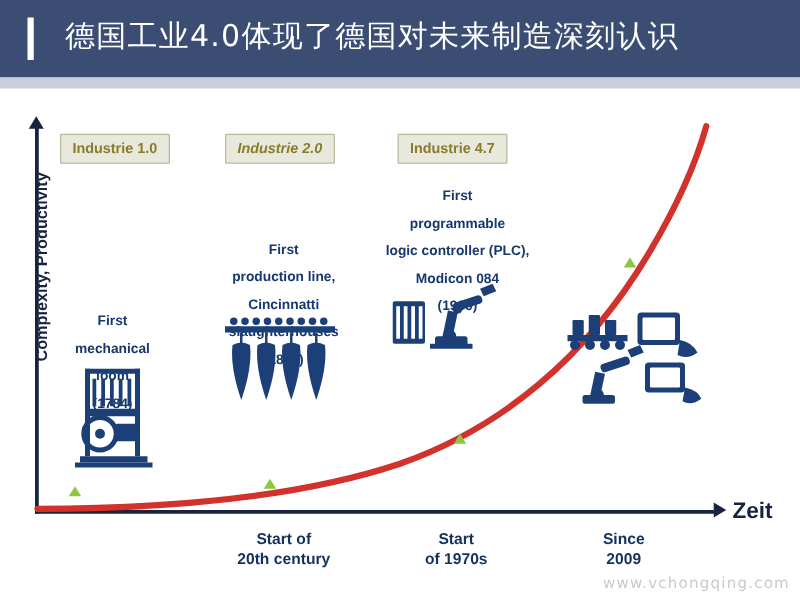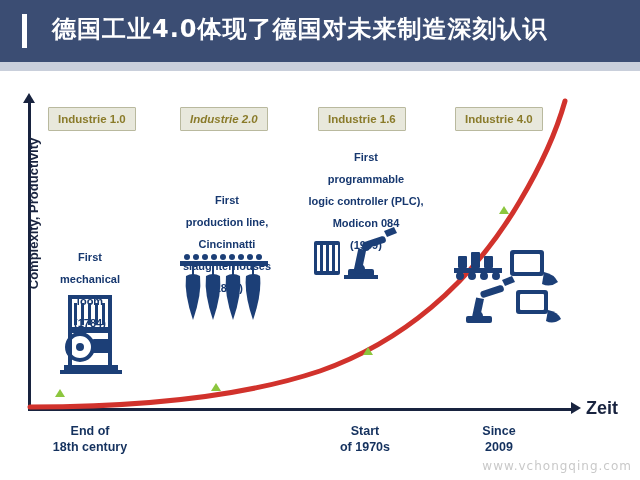--- a/index.html
+++ b/index.html
@@ -14,21 +14,21 @@
   #header{
     position:absolute;left:0;top:0;width:640px;height:62px;
     background:#3b4d73;
   }
   #header-accent{
     position:absolute;left:22px;top:14px;width:5px;height:34px;
     background:#ffffff;
   }
   #header-title{
     position:absolute;left:52px;top:13px;
-    color:#ffffff;font-size:24px;font-weight:bold;
+    color:#ffffff;font-size:24px;font-weight:normal;
     letter-spacing:1px;
     font-family:"DejaVu Sans", sans-serif;
   }
   #header-sep{
     position:absolute;left:0;top:62px;width:640px;height:9px;
     background:#c9cfdb;
   }
 
   
   #slide{
@@ -196,22 +196,20 @@
         <rect x="37" y="14" width="3" height="22"></rect>
         <rect x="44" y="14" width="3" height="22"></rect>
         <rect x="12" y="38" width="40" height="6"></rect>
         <circle cx="22" cy="58" r="13" fill="none" stroke="#1c3f77" stroke-width="4"></circle>
         <circle cx="22" cy="58" r="4"></circle>
         <rect x="34" y="50" width="20" height="14" rx="2"></rect>
         <rect x="2" y="81" width="62" height="4"></rect>
       </g>
     </svg>
   </div>
-  <div class="xcap c1">End of
-18th century</div>
 
   <div class="era-badge b2">Industrie 2.0</div>
   <div class="desc d2">First
 production line,
 Cincinnatti
 slaughterhouses
 (1870)</div>
   <div class="illus i2">
     <svg width="92" height="80" viewBox="0 0 92 80">
       <g fill="#1c3f77">
@@ -239,22 +237,24 @@
           <rect x="54" y="13" width="2" height="10"></rect>
           <path d="M48 23 q7 -4 14 0 q2 18 -7 44 q-9 -26 -7 -44 z"></path>
         </g>
         <g>
           <rect x="74" y="13" width="2" height="10"></rect>
           <path d="M68 23 q7 -4 14 0 q2 18 -7 44 q-9 -26 -7 -44 z"></path>
         </g>
       </g>
     </svg>
   </div>
-
-  <div class="era-badge b3">Industrie 1.6</div>
+  <div class="xcap c2">Start of
+20th century</div>
+
+  <div class="era-badge b3">Industrie 4.7</div>
   <div class="desc d3">First
 programmable
 logic controller (PLC),
 Modicon 084
 (1969)</div>
   <div class="illus i3">
     <svg width="86" height="62" viewBox="0 0 86 62">
       <g fill="#1c3f77">
 
         <rect x="0" y="18" width="26" height="34" rx="2"></rect>
@@ -271,21 +271,20 @@
         <path d="M70 8 l10 -4 l3 6 l-10 4 z"></path>
         <circle cx="46" cy="46" r="5"></circle>
         <circle cx="52" cy="24" r="4"></circle>
         <rect x="30" y="52" width="34" height="4"></rect>
       </g>
     </svg>
   </div>
   <div class="xcap c3">Start
 of 1970s</div>
 
-  <div class="era-badge b4">Industrie 4.0</div>
   <div class="illus i4">
     <svg width="110" height="84" viewBox="0 0 110 84">
       <g fill="#1c3f77">
 
         <rect x="2" y="22" width="48" height="5"></rect>
         <rect x="6" y="10" width="9" height="12" rx="1"></rect>
         <rect x="19" y="6" width="9" height="16" rx="1"></rect>
         <rect x="32" y="10" width="9" height="12" rx="1"></rect>
         <circle cx="8" cy="30" r="4"></circle>
           <circle cx="20" cy="30" r="4"></circle>

